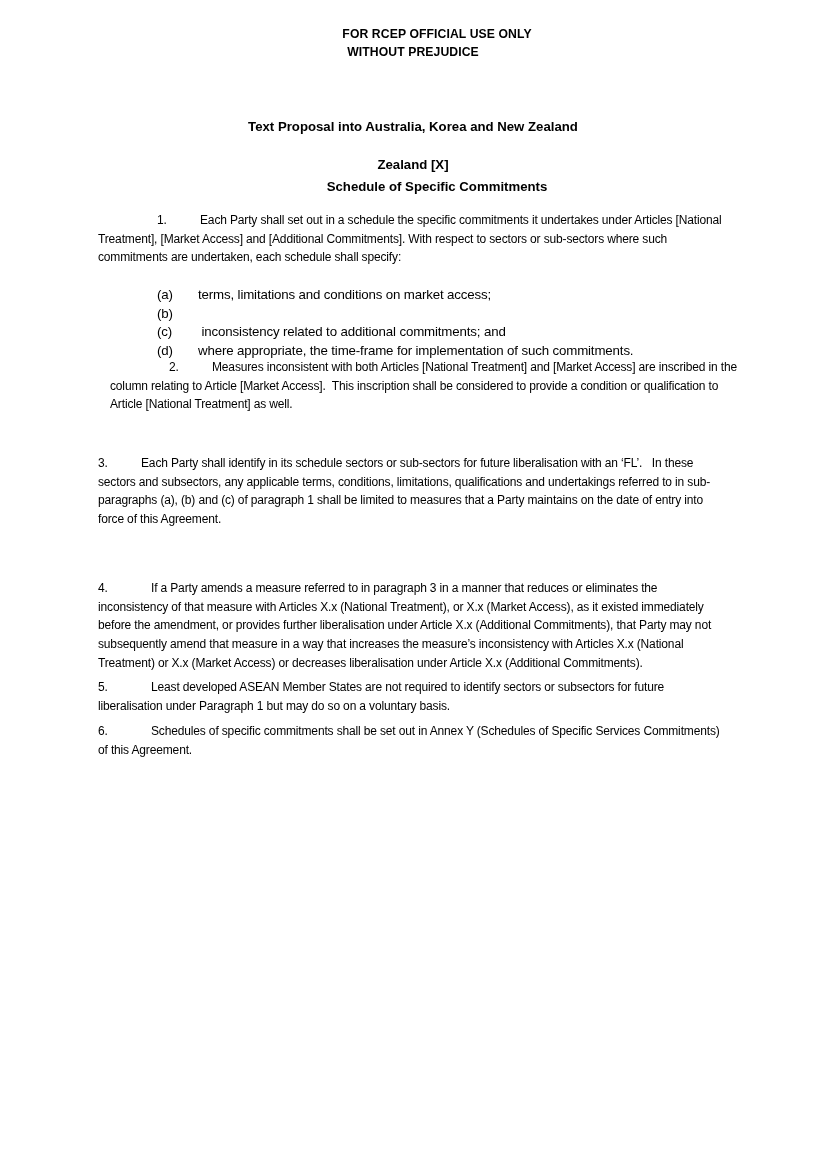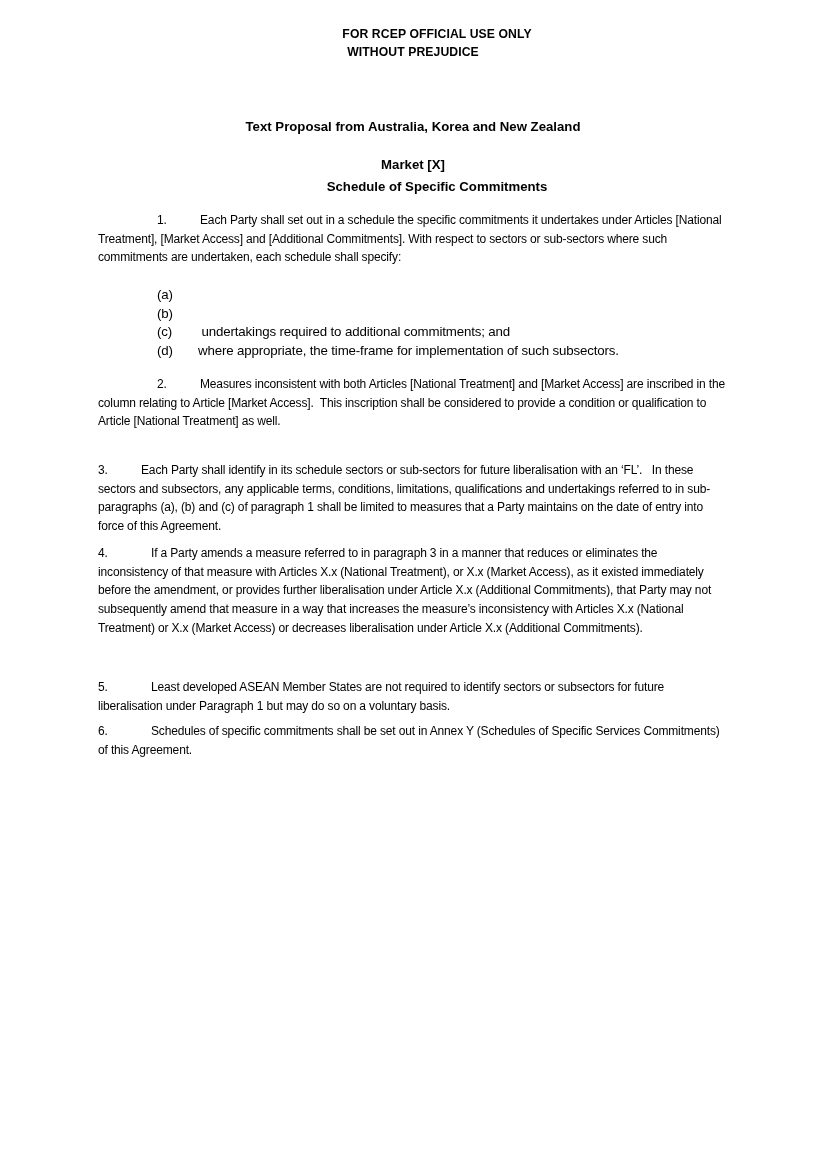--- a/index.html
+++ b/index.html
@@ -12,54 +12,55 @@
   .list { position: absolute; left: 157px; font-size: 13.3px; line-height: 18.7px; letter-spacing: -0.15px; }
   .li { display: flex; }
   .li .lbl { width: 41px; }
 </style>
 </head>
 <body>
 
 <div class="hdr" style="top:27px;margin-left:24px;">FOR RCEP OFFICIAL USE ONLY</div>
 <div class="hdr" style="top:45px;text-align:center;">WITHOUT PREJUDICE</div>
 
-<div class="h2" style="top:119px;">Text Proposal from Australia, Korea and New Zealand</div>
-<div class="h2" style="top:157px;">Market [X]</div>
+<div class="h2" style="top:119px;">Text Proposal into Australia, Korea and New Zealand</div>
+<div class="h2" style="top:157px;">Zealand [X]</div>
 <div class="h2" style="top:179px;padding-left:24px;">Schedule of Specific Commitments</div>
 
 <div class="p" style="top:211px;">
   <span class="ind" style="width:59px;"></span><span class="ind" style="width:43px;">1.</span><span>Each Party shall set out in a schedule the specific commitments it undertakes under Articles [National Treatment], [Market Access] and [Additional Commitments]. With respect to sectors or sub-sectors where such commitments are undertaken, each schedule shall specify:</span>
 </div>
 
 <div class="list" style="top:286px;">
   <div class="li">
       <span class="lbl">(a)</span>
+      <span>terms, limitations and conditions on market access;</span>
     </div>
   <div class="li">
       <span class="lbl">(b)</span>
     </div>
   <div class="li">
       <span class="lbl">(c)</span>
-      <span style="white-space:pre;"> undertakings required to additional commitments; and</span>
+      <span style="white-space:pre;"> inconsistency related to additional commitments; and</span>
     </div>
   <div class="li">
       <span class="lbl">(d)</span>
-      <span>where appropriate, the time-frame for implementation of such subsectors.</span>
+      <span>where appropriate, the time-frame for implementation of such commitments.</span>
     </div>
 </div>
 
-<div class="p" style="top:375px;">
+<div class="p" style="top:358px;margin-left:12px;">
   <span class="ind" style="width:59px;"></span><span class="ind" style="width:43px;">2.</span><span style="white-space:pre-wrap;">Measures inconsistent with both Articles [National Treatment] and [Market Access] are inscribed in the column relating to Article [Market Access].  This inscription shall be considered to provide a condition or qualification to Article [National Treatment] as well.</span>
 </div>
 
-<div class="p" style="top:454px;margin-top:7px;">
+<div class="p" style="top:454px;">
   <span class="ind" style="width:43px;">3.</span><span style="white-space:pre-wrap;">Each Party shall identify in its schedule sectors or sub-sectors for future liberalisation with an ‘FL’.   In these sectors and subsectors, any applicable terms, conditions, limitations, qualifications and undertakings referred to in sub-paragraphs (a), (b) and (c) of paragraph 1 shall be limited to measures that a Party maintains on the date of entry into force of this Agreement.</span>
 </div>
 
-<div class="p" style="top:544px;">
+<div class="p" style="top:579px;">
   <span class="ind" style="width:53px;">4.</span><span>If a Party amends a measure referred to in paragraph 3 in a manner that reduces or eliminates the inconsistency of that measure with Articles X.x (National Treatment), or X.x (Market Access), as it existed immediately before the amendment, or provides further liberalisation under Article X.x (Additional Commitments), that Party may not subsequently amend that measure in a way that increases the measure’s inconsistency with Articles X.x (National Treatment) or X.x (Market Access) or decreases liberalisation under Article X.x (Additional Commitments).</span>
 </div>
 
 <div class="p" style="top:678px;">
   <span class="ind" style="width:53px;">5.</span><span>Least developed ASEAN Member States are not required to identify sectors or subsectors for future liberalisation under Paragraph 1 but may do so on a voluntary basis.</span>
 </div>
 
 <div class="p" style="top:722px;">
   <span class="ind" style="width:53px;">6.</span><span>Schedules of specific commitments shall be set out in Annex Y (Schedules of Specific Services Commitments) of this Agreement.</span>
 </div>

